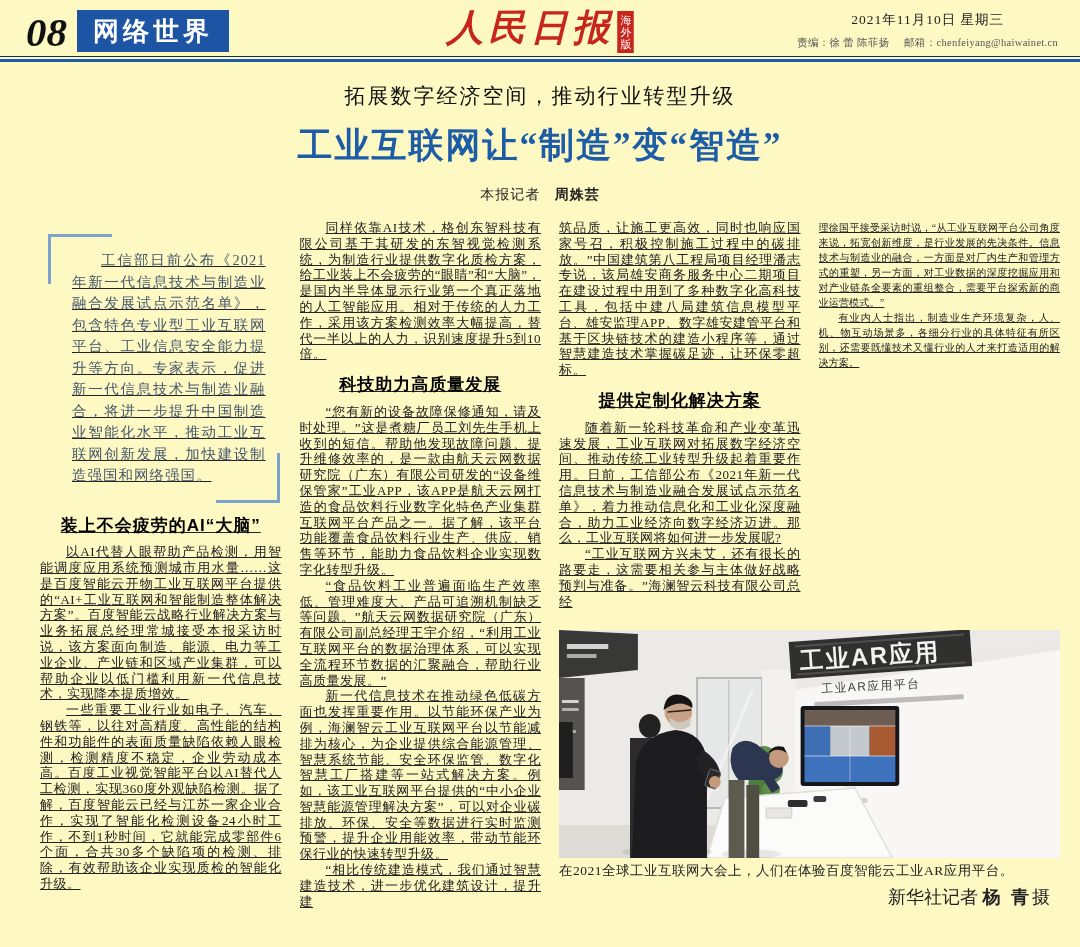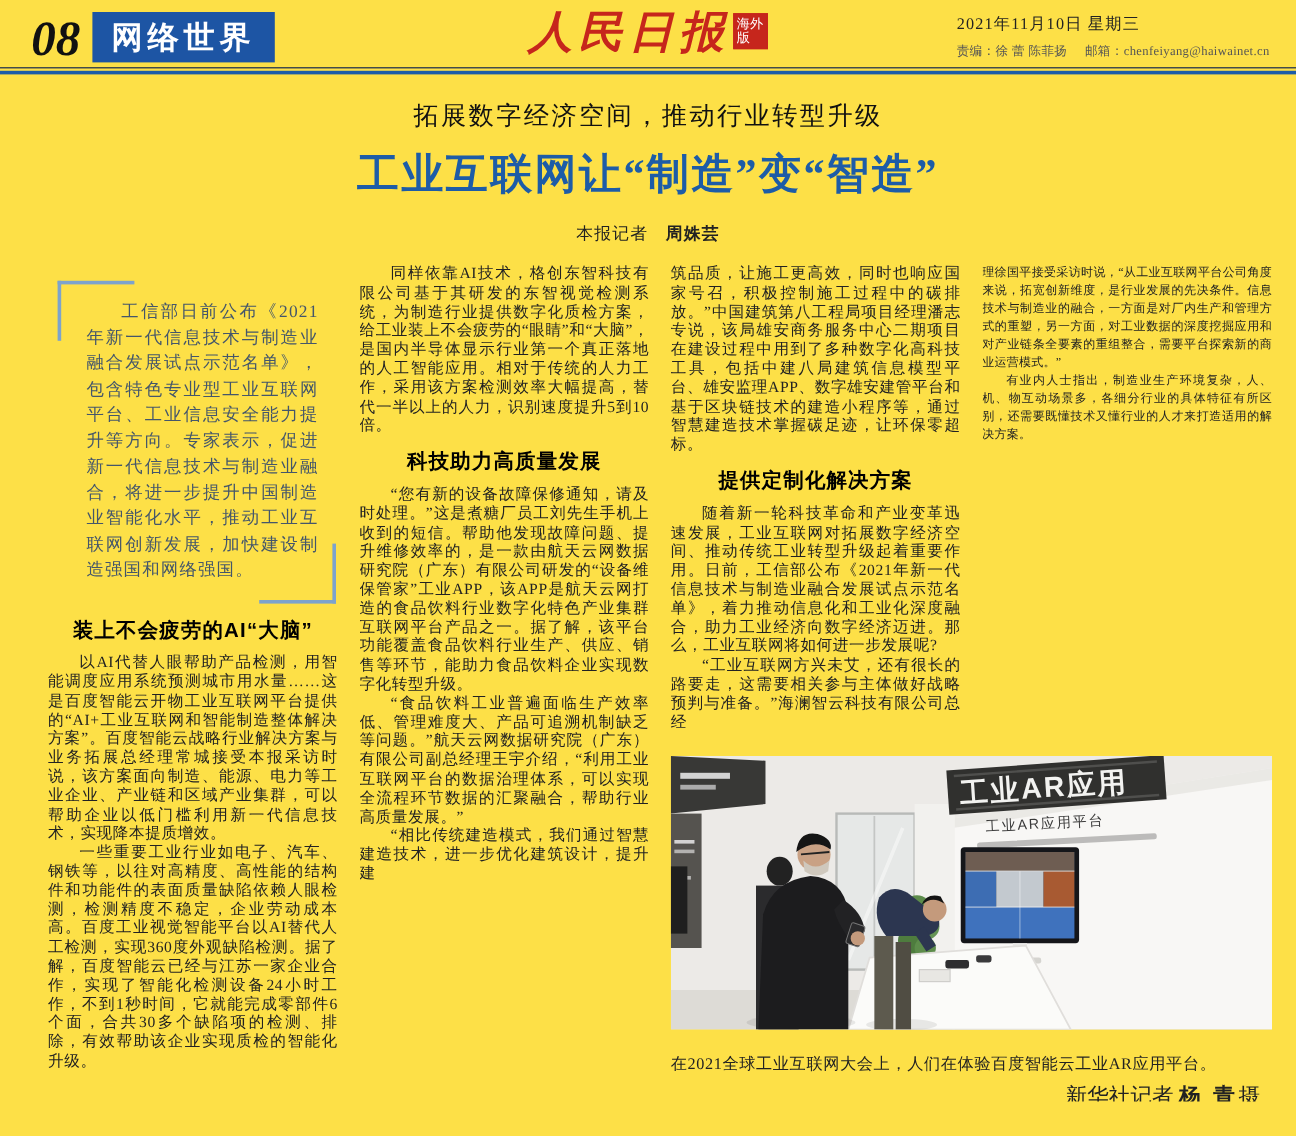--- a/index.html
+++ b/index.html
@@ -1,66 +1,66 @@
 <!DOCTYPE html>
 <html><head>
 <meta charset="utf-8">
 <style>
   * { margin:0; padding:0; box-sizing:border-box; }
   body { background:#fff; font-family:"Liberation Serif","DejaVu Serif",serif; }
-  .page { position:relative; width:1080px; height:947px; margin:0 auto; background:#fde047; overflow:hidden; }
+  .page { position:relative; width:1080px; height:947px; margin:0 auto; background:#fef9c3; overflow:hidden; }
 
   
   .header { position:relative; height:57px; border-bottom:1px solid #16294d; }
   .rule-blue { height:3px; background:#1d5ca7; margin-top:2px; }
   .header-left { position:absolute; left:26px; bottom:4px; display:flex; align-items:flex-end; gap:10px; }
   .pageno { font-style:italic; font-weight:bold; font-size:41px; line-height:40px; color:#111; }
   .section-box { background:#1d55a4; color:#fff; font-family:"Liberation Sans",sans-serif;
                  font-weight:bold; font-size:26px; letter-spacing:4px; padding:4px 16px 3px; }
   .masthead { position:absolute; left:50%; transform:translateX(-50%); top:6px; display:flex; align-items:flex-start; gap:3px; }
   .masthead-name { color:#c6261c; font-weight:bold; font-style:italic; font-size:37px; letter-spacing:5px; line-height:44px; }
-  .edition-box { background:#c6261c; color:#fff; width:29px; font-size:11px; line-height:12px;
-                 padding:2px 2px; text-align:left; word-break:break-all; margin-top:5px;
+  .edition-box { background:#c6261c; color:#fff; width:16px; font-size:11px; line-height:12px;
+                 padding:2px 2px; text-align:right; word-break:break-all; margin-top:5px;
                  font-family:"Liberation Sans",sans-serif; border:1px solid #c6261c; }
-  .header-right { position:absolute; right:22px; top:11px; text-align:left; }
+  .header-right { position:absolute; right:22px; top:11px; text-align:center; }
   .date-line { font-size:13.5px; color:#222; letter-spacing:1px; }
   .editor-line { font-size:10.5px; color:#555; margin-top:7px; letter-spacing:0.3px; }
 
   
   .headline { text-align:center; padding-top:20px; }
   .kicker { font-size:21px; font-weight:normal; color:#111; letter-spacing:2px; }
   .main-title { font-size:35px; font-weight:bold; color:#1d5ca7; letter-spacing:2px; margin-top:12px; }
   .byline { font-size:14px; color:#222; margin-top:17px; letter-spacing:1px; }
   .byline b { margin-left:10px; }
 
   
   .bodygrid { margin:16px 20px 0 40px; height:698px; display:grid;
               grid-template-columns:repeat(4,1fr); grid-template-rows:404px 1fr; column-gap:18px; overflow:hidden; }
-  .col { font-size:13px; line-height:15.8px; letter-spacing:0.5px; text-align:justify; color:#222; overflow:hidden; }
+  .col { font-size:13px; line-height:15.8px; letter-spacing:0.5px; text-align:justify; color:#222; overflow:hidden;text-decoration:underline; }
   .c1 { grid-column:1; grid-row:1/3; }
   .c2 { grid-column:2; grid-row:1/3; }
   .c3 { grid-column:3; grid-row:1; }
   .c4 { grid-column:4; grid-row:1; font-size:10px; line-height:15px; letter-spacing:0.2px; }
   .para { text-indent:2em; }
   .cont { text-indent:0; }
   .subhead { font-family:"Liberation Sans",sans-serif; font-weight:bold; font-size:17px;
              text-align:center; letter-spacing:1px; color:#000; margin:15px 0 11px; text-indent:0; }
 
   
   .lead-box { position:relative; margin:12px 2px 10px 8px; padding:18px 14px 16px 24px; }
   .lead-text { font-size:14.5px; line-height:21.5px; color:#44566b; letter-spacing:1px; text-indent:2em; text-align:justify; }
   .bracket-tl { position:absolute; left:0; top:2px; width:64px; height:50px;
                 border-top:3px solid #7da3cc; border-left:3px solid #7da3cc; }
   .bracket-br { position:absolute; right:0; bottom:0; width:64px; height:50px;
                 border-bottom:3px solid #7da3cc; border-right:3px solid #7da3cc; }
 
   
   .photo-wrap { grid-column:3/5; grid-row:2; margin-top:6px; }
   .photo-svg { display:block; width:100%; height:228px; }
-  .caption { font-size:13.5px; color:#222; margin-top:20px; letter-spacing:0.5px;font-family:Liberation Serif, serif; }
+  .caption { font-size:13.5px; color:#222; margin-top:4px; letter-spacing:0.5px;font-family:Liberation Serif, serif; }
   .credit { font-size:18px; color:#222; text-align:right; margin-top:5px; padding-right:10px; }
   .credit b { letter-spacing:3px; }
 </style>
 </head>
 <body>
 
 <div class="page">
 
   <div class="header">
     <div class="header-left">
@@ -102,20 +102,21 @@
       <div class="subhead">装上不会疲劳的AI“大脑”</div>
       <p class="para">以AI代替人眼帮助产品检测，用智能调度应用系统预测城市用水量……这是百度智能云开物工业互联网平台提供的“AI+工业互联网和智能制造整体解决方案”。百度智能云战略行业解决方案与业务拓展总经理常城接受本报采访时说，该方案面向制造、能源、电力等工业企业、产业链和区域产业集群，可以帮助企业以低门槛利用新一代信息技术，实现降本提质增效。</p>
       <p class="para">一些重要工业行业如电子、汽车、钢铁等，以往对高精度、高性能的结构件和功能件的表面质量缺陷依赖人眼检测，检测精度不稳定，企业劳动成本高。百度工业视觉智能平台以AI替代人工检测，实现360度外观缺陷检测。据了解，百度智能云已经与江苏一家企业合作，实现了智能化检测设备24小时工作，不到1秒时间，它就能完成零部件6个面，合共30多个缺陷项的检测、排除，有效帮助该企业实现质检的智能化升级。</p>
     </div>
 
     <div class="col c2">
       <p class="para">同样依靠AI技术，格创东智科技有限公司基于其研发的东智视觉检测系统，为制造行业提供数字化质检方案，给工业装上不会疲劳的“眼睛”和“大脑”，是国内半导体显示行业第一个真正落地的人工智能应用。相对于传统的人力工作，采用该方案检测效率大幅提高，替代一半以上的人力，识别速度提升5到10倍。</p>
       <div class="subhead">科技助力高质量发展</div>
       <p class="para">“您有新的设备故障保修通知，请及时处理。”这是煮糖厂员工刘先生手机上收到的短信。帮助他发现故障问题、提升维修效率的，是一款由航天云网数据研究院（广东）有限公司研发的“设备维保管家”工业APP，该APP是航天云网打造的食品饮料行业数字化特色产业集群互联网平台产品之一。据了解，该平台功能覆盖食品饮料行业生产、供应、销售等环节，能助力食品饮料企业实现数字化转型升级。</p>
       <p class="para">“食品饮料工业普遍面临生产效率低、管理难度大、产品可追溯机制缺乏等问题。”航天云网数据研究院（广东）有限公司副总经理王宇介绍，“利用工业互联网平台的数据治理体系，可以实现全流程环节数据的汇聚融合，帮助行业高质量发展。”</p>
+      <p class="para">新一代信息技术在推动绿色低碳方面也发挥重要作用。以节能环保产业为例，海澜智云工业互联网平台以节能减排为核心，为企业提供综合能源管理、智慧系统节能、安全环保监管、数字化智慧工厂搭建等一站式解决方案。例如，该工业互联网平台提供的“中小企业智慧能源管理解决方案”，可以对企业碳排放、环保、安全等数据进行实时监测预警，提升企业用能效率，带动节能环保行业的快速转型升级。</p>
       <p class="para">“相比传统建造模式，我们通过智慧建造技术，进一步优化建筑设计，提升建</p>
     </div>
 
     <div class="col c3">
       <p class="para cont">筑品质，让施工更高效，同时也响应国家号召，积极控制施工过程中的碳排放。”中国建筑第八工程局项目经理潘志专说，该局雄安商务服务中心二期项目在建设过程中用到了多种数字化高科技工具，包括中建八局建筑信息模型平台、雄安监理APP、数字雄安建管平台和基于区块链技术的建造小程序等，通过智慧建造技术掌握碳足迹，让环保零超标。</p>
       <div class="subhead">提供定制化解决方案</div>
       <p class="para">随着新一轮科技革命和产业变革迅速发展，工业互联网对拓展数字经济空间、推动传统工业转型升级起着重要作用。日前，工信部公布《2021年新一代信息技术与制造业融合发展试点示范名单》，着力推动信息化和工业化深度融合，助力工业经济向数字经济迈进。那么，工业互联网将如何进一步发展呢?</p>
       <p class="para">“工业互联网方兴未艾，还有很长的路要走，这需要相关参与主体做好战略预判与准备。”海澜智云科技有限公司总经</p>
     </div>
 

